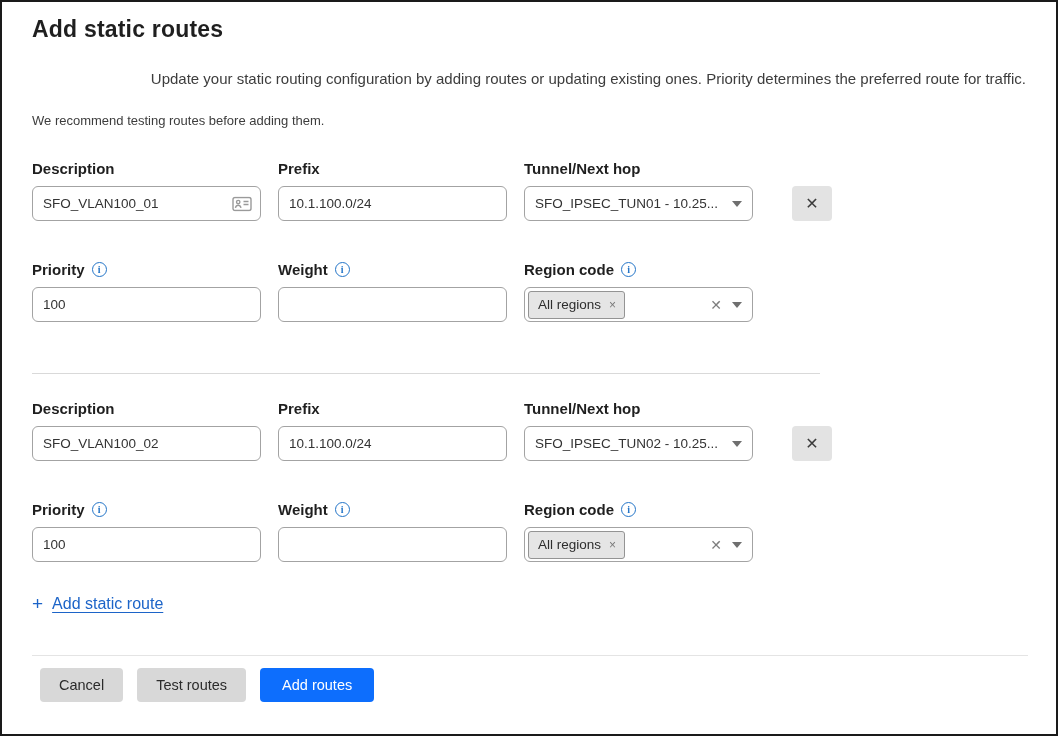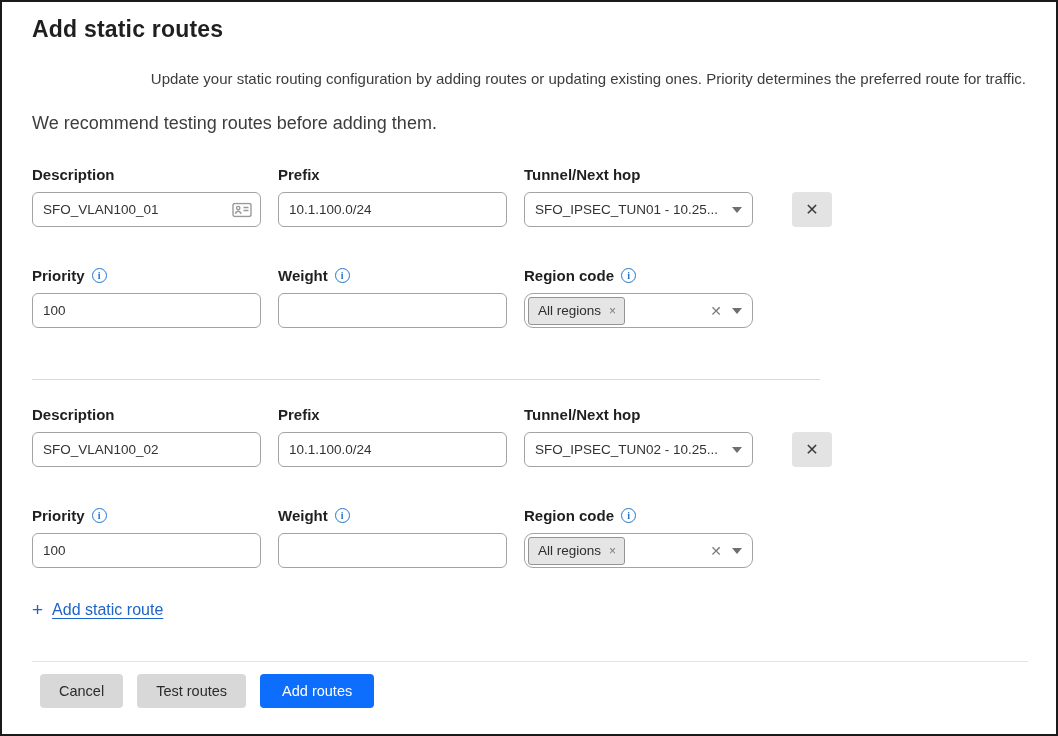--- a/index.html
+++ b/index.html
@@ -15,21 +15,21 @@
     border: 2px solid #1a1a1a;
     background: #ffffff;
     padding: 14px 30px 0 30px;
     overflow: hidden;
   }
   .page-title {
     font-size: 23px; font-weight: 700; color: #1f1f1f;
     letter-spacing: .2px;
   }
   .intro   { margin-top: 27px; font-size: 15px; color: #3d3d3d; text-align: right; }
-  .recommend { margin-top: 26px; font-size: 18px; color: #3d3d3d; }
+  .recommend { margin-top: 26px; font-size: 13px; color: #3d3d3d; }
 
   .route-block { margin-top: 29px; }
   .fields-row { display: flex; align-items: flex-end; }
   .fields-row + .fields-row { margin-top: 40px; }
   .field { width: 229px; margin-right: 17px; }
   .field-label {
     display: flex; align-items: center; gap: 7px;
     font-size: 15px; font-weight: 700; color: #1f1f1f;
     margin-bottom: 9px;
   }
@@ -61,21 +61,21 @@
     padding: 0 10px; font-size: 13.5px; color: #333;
   }
   .select-text { flex: 1 1 auto; white-space: nowrap; overflow: hidden; }
   .caret {
     width: 0; height: 0; flex: 0 0 auto;
     border-left: 5px solid transparent;
     border-right: 5px solid transparent;
     border-top: 6px solid #6f6f6f;
     margin-left: 8px;
   }
-  .multi-select { padding: 0 10px 0 3px; border-radius: 9px; }
+  .multi-select { padding: 0 10px 0 3px; }
   .chip {
     display: inline-flex; align-items: center; gap: 8px;
     height: 28px; padding: 0 8px 0 9px;
     background: #e5e5e5; border: 1px solid #949494; border-radius: 3px;
     font-size: 13.5px; color: #2e2e2e; cursor: default;
   }
   .chip-x { color: #7a7a7a; font-size: 12px; cursor: pointer; }
   .clear-x {
     margin-left: auto; color: #7d7d7d; font-size: 14px;
     cursor: pointer; padding: 0 2px; font-weight: 400;

